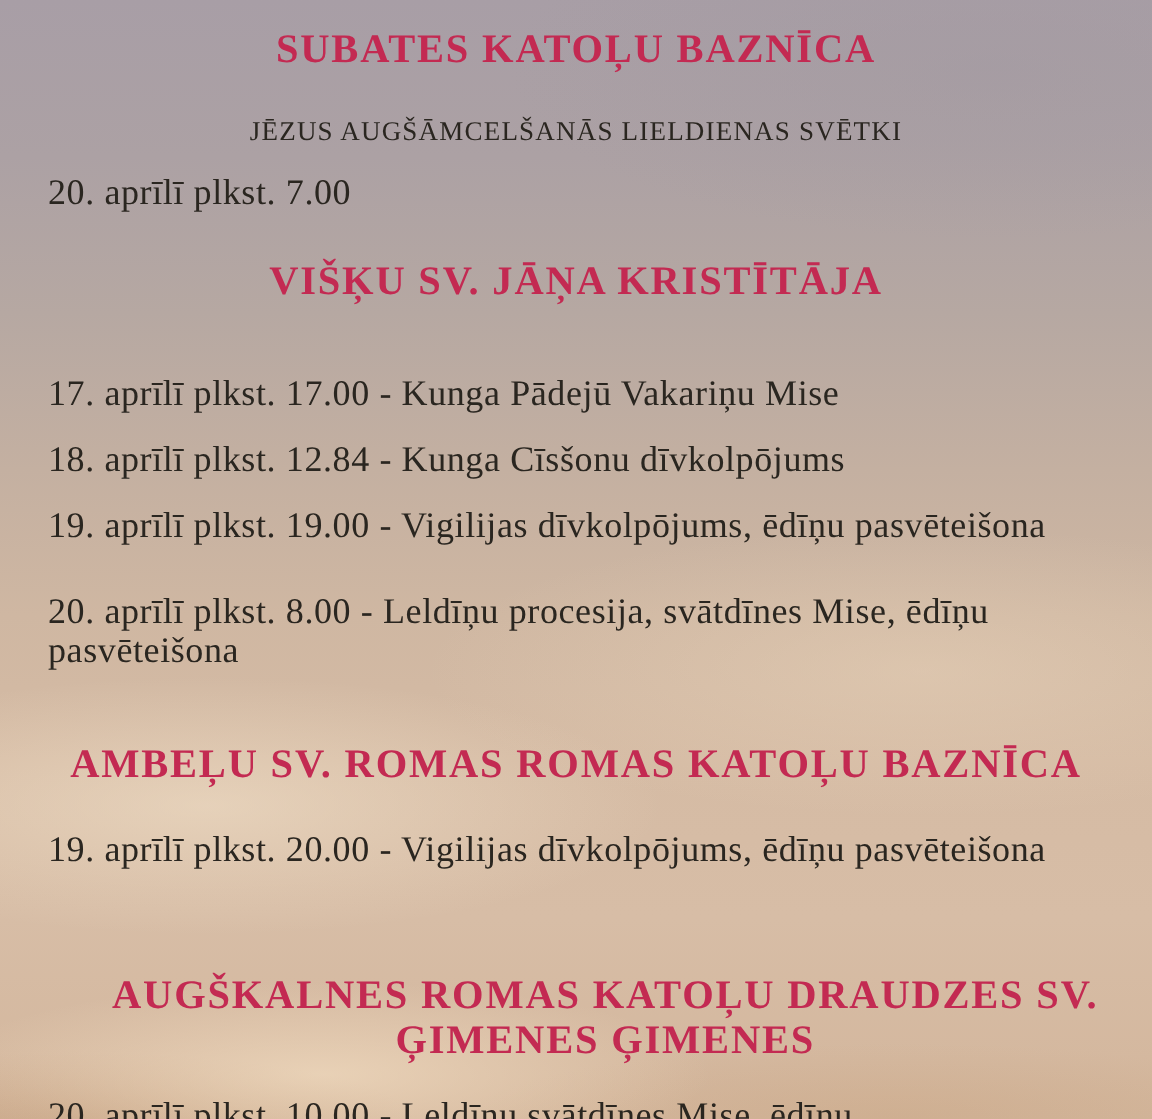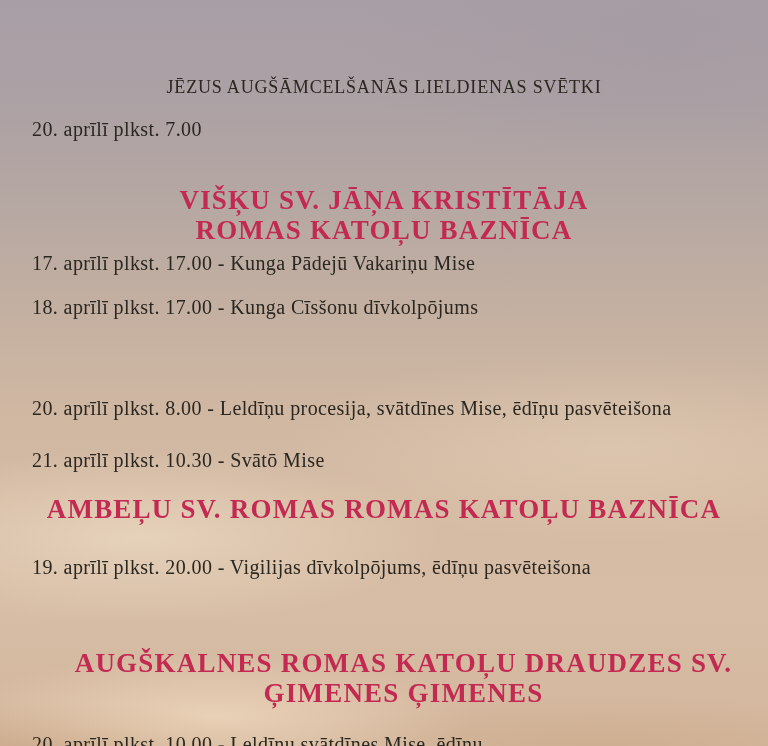--- a/index.html
+++ b/index.html
@@ -31,58 +31,58 @@
   }
   .subheading {
     font-size: 18px;
     line-height: 22px;
     letter-spacing: 0.8px;
     color: var(--ink);
   }
   .event {
     left: 32px;
     width: 702px;
-    font-size: 20px;
+    font-size: 24px;
     line-height: 26px;
     letter-spacing: 0.4px;
     color: var(--ink);
     text-align: left;
   }
   
   .pos-h1  { top: 17px; }
   .pos-sub { top: 76px; }
   .pos-e1  { top: 116px; }
-  .pos-h2  { top: 172px; margin-top: 13px; }
+  .pos-h2  { top: 172px; }
   .pos-e2  { top: 250px; }
   .pos-e3  { top: 294px; }
   .pos-e4  { top: 338px; }
   .pos-e5  { top: 395px; }
   .pos-e6  { top: 447px; }
   .pos-h3  { top: 494px; }
   .pos-e7  { top: 554px; }
   .pos-e8  { top: 595px; }
   .pos-h4  { top: 648px; padding-left: 39px; }
   .pos-e9  { top: 731px; }
 </style>
 </head>
 <body>
 
 <div class="poster">
 
+  <div class="abs center heading pos-h1">SUBATES KATOĻU BAZNĪCA</div>
   <div class="abs center subheading pos-sub">JĒZUS AUGŠĀMCELŠANĀS LIELDIENAS SVĒTKI</div>
   <div class="abs event pos-e1">20. aprīlī plkst. 7.00</div>
 
   <div class="abs center heading pos-h2">
     <div>VIŠĶU SV. JĀŅA KRISTĪTĀJA</div>
-    <div>ROMAS KATOĻU BAZNĪCA</div>
   </div>
   <div class="abs event pos-e2">17. aprīlī plkst. 17.00 - Kunga Pādejū Vakariņu Mise</div>
-  <div class="abs event pos-e3">18. aprīlī plkst. 17.00 - Kunga Cīsšonu dīvkolpōjums</div>
+  <div class="abs event pos-e3">18. aprīlī plkst. 12.84 - Kunga Cīsšonu dīvkolpōjums</div>
+  <div class="abs event pos-e4">19. aprīlī plkst. 19.00 - Vigilijas dīvkolpōjums, ēdīņu pasvēteišona</div>
   <div class="abs event pos-e5">20. aprīlī plkst. 8.00 - Leldīņu procesija, svātdīnes Mise, ēdīņu pasvēteišona</div>
-  <div class="abs event pos-e6">21. aprīlī plkst. 10.30 - Svātō Mise</div>
 
   <div class="abs center heading pos-h3">AMBEĻU SV. ROMAS ROMAS KATOĻU BAZNĪCA</div>
   <div class="abs event pos-e7">19. aprīlī plkst. 20.00 - Vigilijas dīvkolpōjums, ēdīņu pasvēteišona</div>
 
   <div class="abs center heading pos-h4">
     <div>AUGŠKALNES ROMAS KATOĻU DRAUDZES SV.</div>
     <div>ĢIMENES ĢIMENES</div>
   </div>
   <div class="abs event pos-e9">20. aprīlī plkst. 10.00 - Leldīņu svātdīnes Mise, ēdīņu</div>
 

